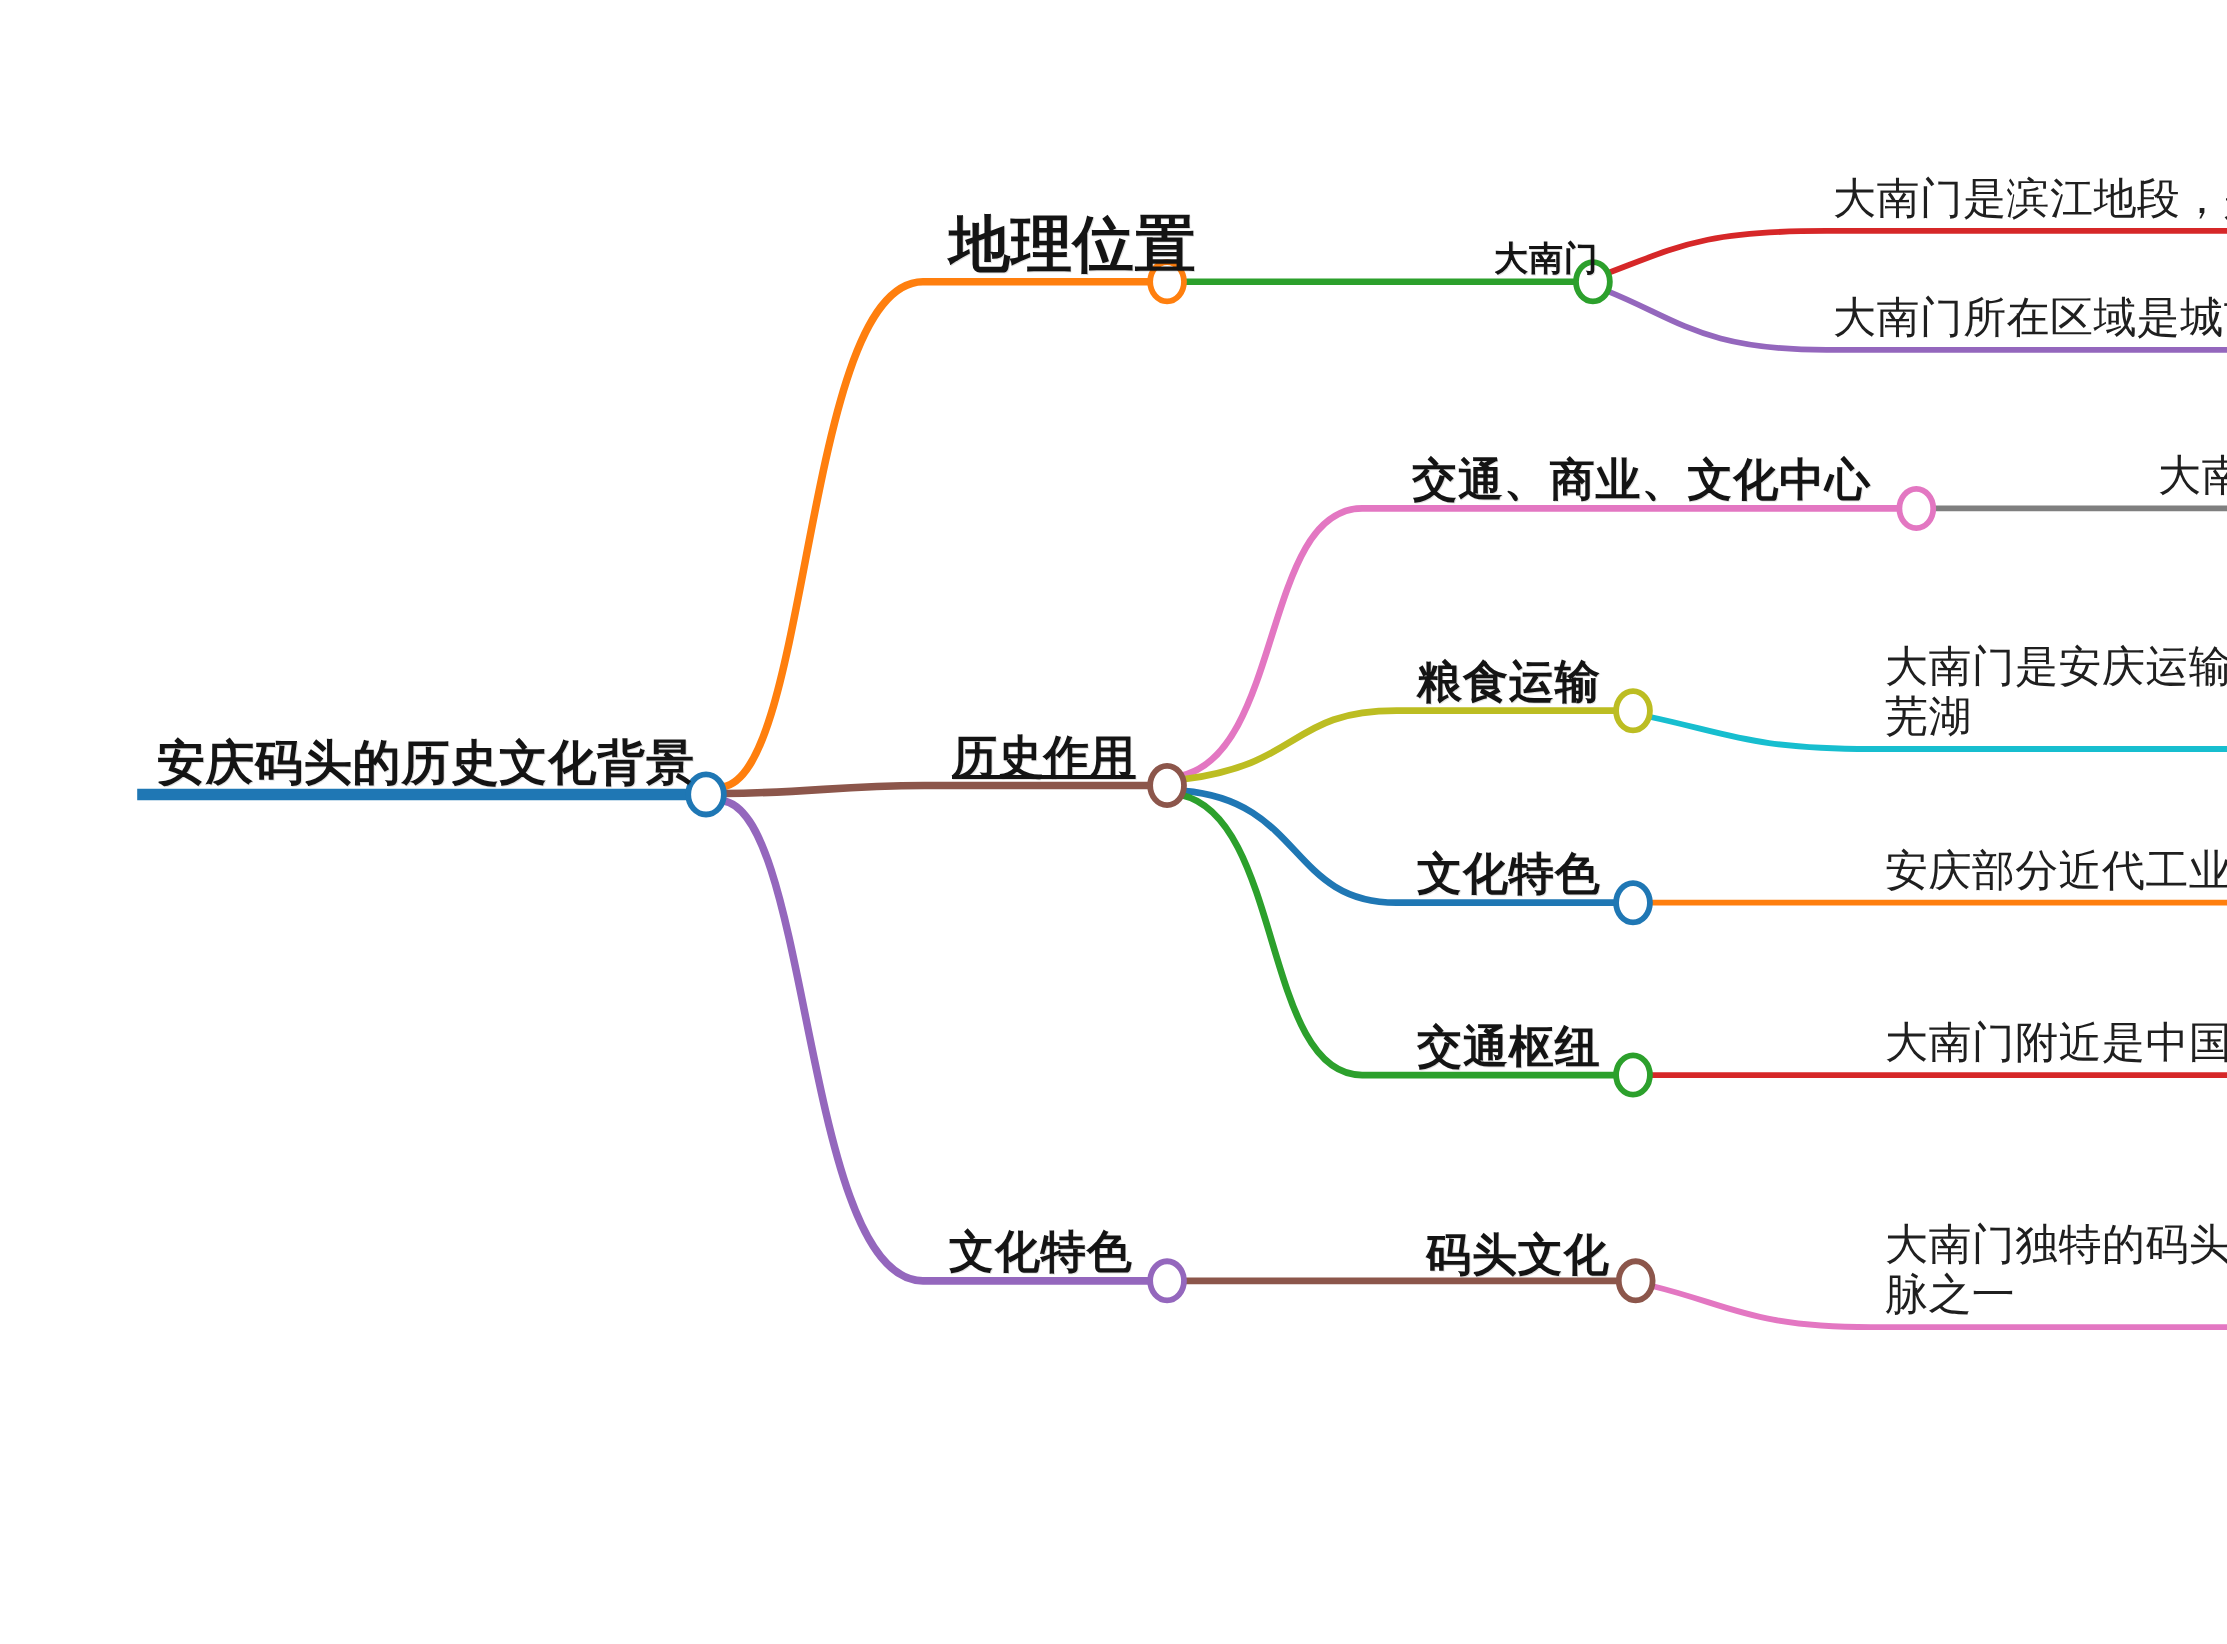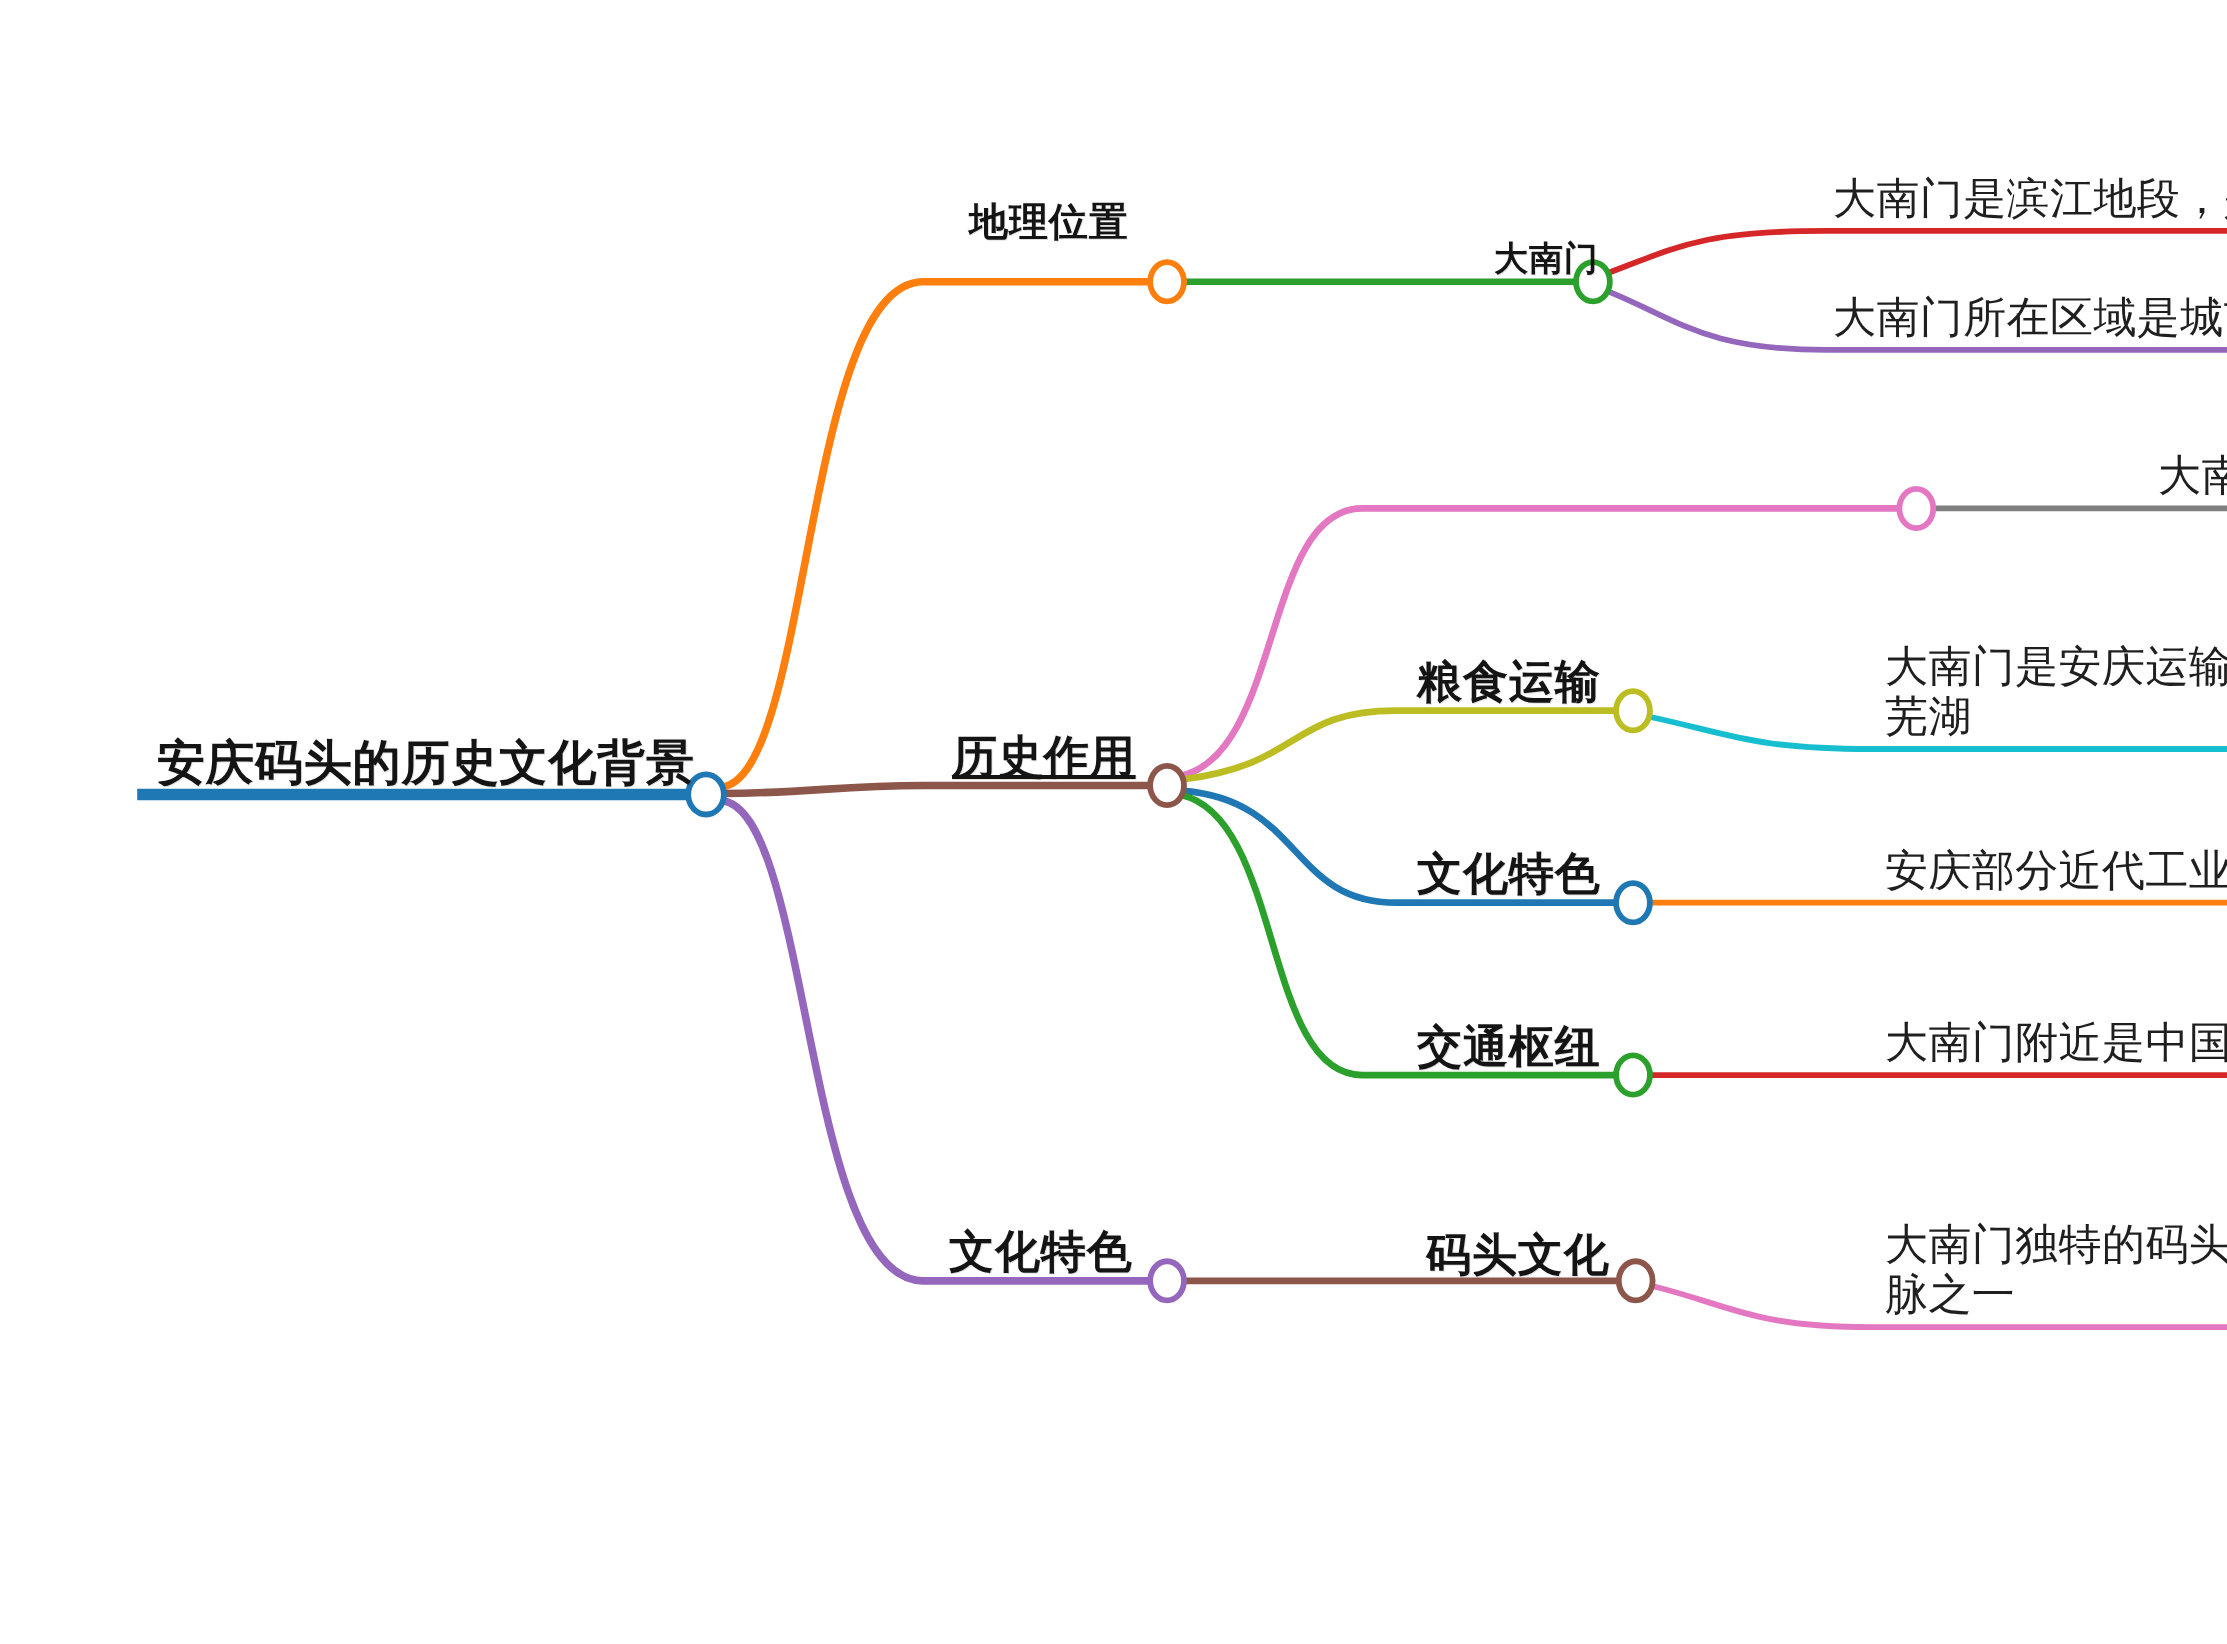--- a/index.html
+++ b/index.html
@@ -55,24 +55,25 @@
     <ellipse class="connector" cx="4302" cy="1141" rx="38" ry="44" stroke="#e377c2"></ellipse>
     <ellipse class="connector" cx="3666" cy="1595" rx="38" ry="44" stroke="#bcbd22"></ellipse>
     <ellipse class="connector" cx="3666" cy="2026" rx="38" ry="44" stroke="#1f77b4"></ellipse>
     <ellipse class="connector" cx="3666" cy="2413" rx="38" ry="44" stroke="#2ca02c"></ellipse>
     <ellipse class="connector" cx="2620" cy="2875" rx="38" ry="44" stroke="#9467bd"></ellipse>
     <ellipse class="connector" cx="3672" cy="2875" rx="38" ry="44" stroke="#8c564b"></ellipse>
   </svg>
 
   <div class="label" style="left:157px;bottom:858px;font-size:48px;">安庆码头的历史文化背景</div>
 
-  <div class="label" style="left:949px;bottom:1404px;font-size:39px;margin-left:20px;">地理位置</div>
+  <div class="label" style="left:949px;bottom:1370px;font-size:61px;">地理位置</div>
   <div class="label" style="left:1494px;bottom:1370px;font-size:34px;">大南门</div>
 
   <div class="label" style="left:952px;bottom:866px;font-size:45px;text-decoration:underline;">历史作用</div>
+  <div class="label" style="left:1412px;bottom:1143px;font-size:45px;">交通、商业、文化中心</div>
   <div class="label" style="left:1417px;bottom:941px;font-size:45px;">粮食运输</div>
   <div class="label" style="left:1417px;bottom:749px;font-size:45px;">文化特色</div>
   <div class="label" style="left:1417px;bottom:576px;font-size:45px;">交通枢纽</div>
 
   <div class="label" style="left:949px;bottom:371px;font-size:45px;">文化特色</div>
   <div class="label" style="left:1426px;bottom:368px;font-size:45px;">码头文化</div>
 
   <div class="note" style="left:1833px;bottom:1421px;font-size:43px;">大南门是滨江地段，是安庆重要的水陆码头</div>
   <div class="note" style="left:1833px;bottom:1302px;font-size:43px;">大南门所在区域是城市经济发展最繁荣的地方</div>
   <div class="note" style="left:2158px;bottom:1144px;font-size:43px;">大南门在安庆的交通、商业、文化方面当属NO.1</div>

